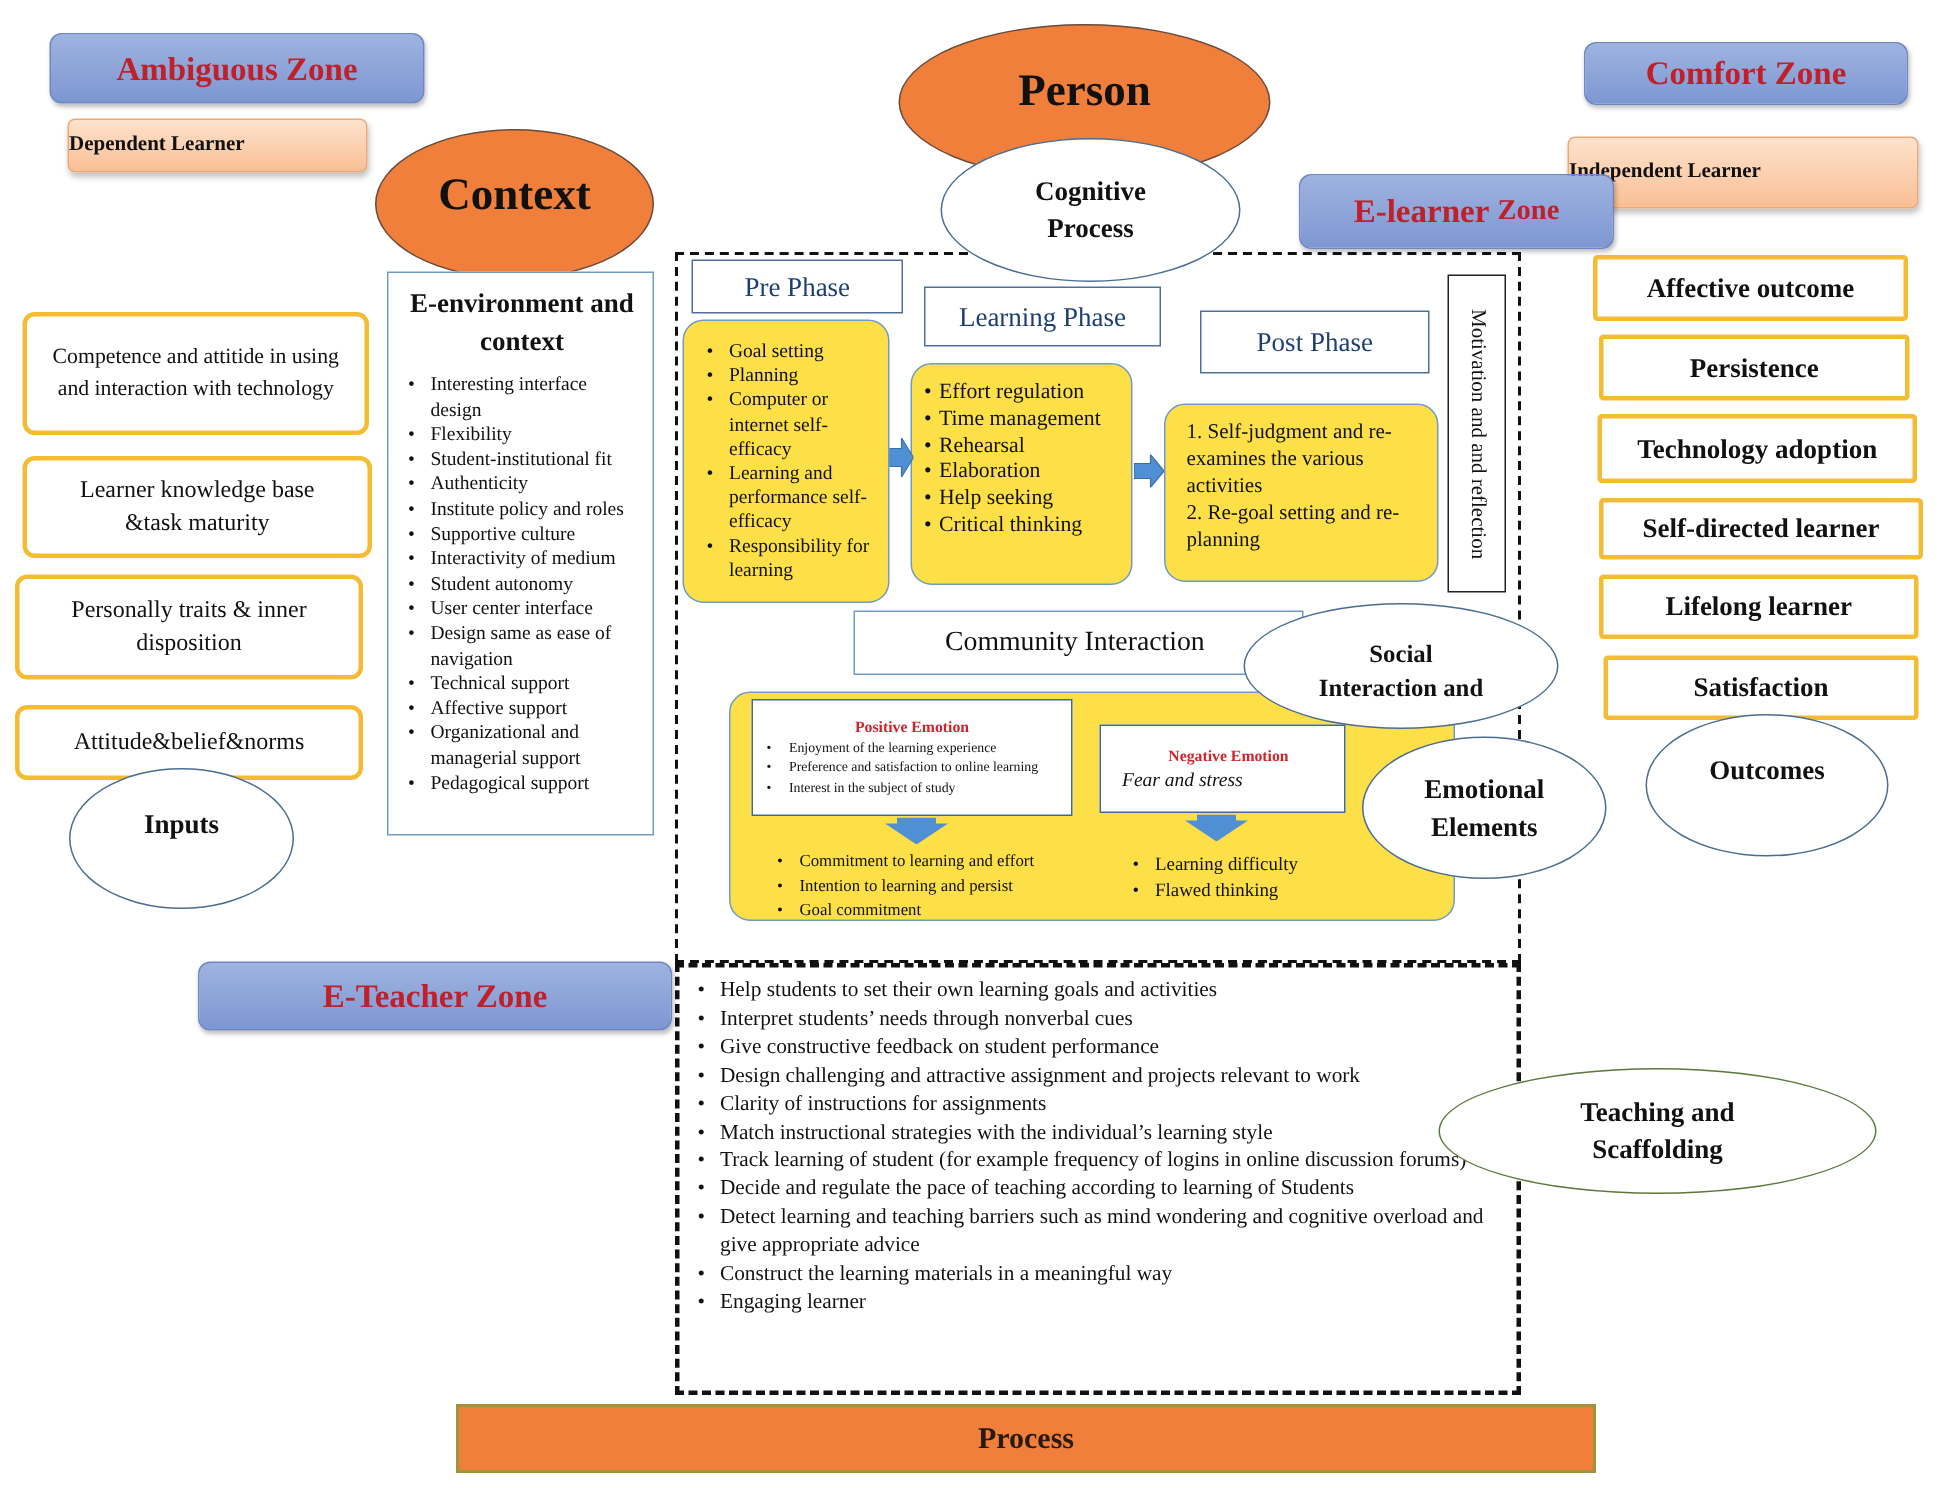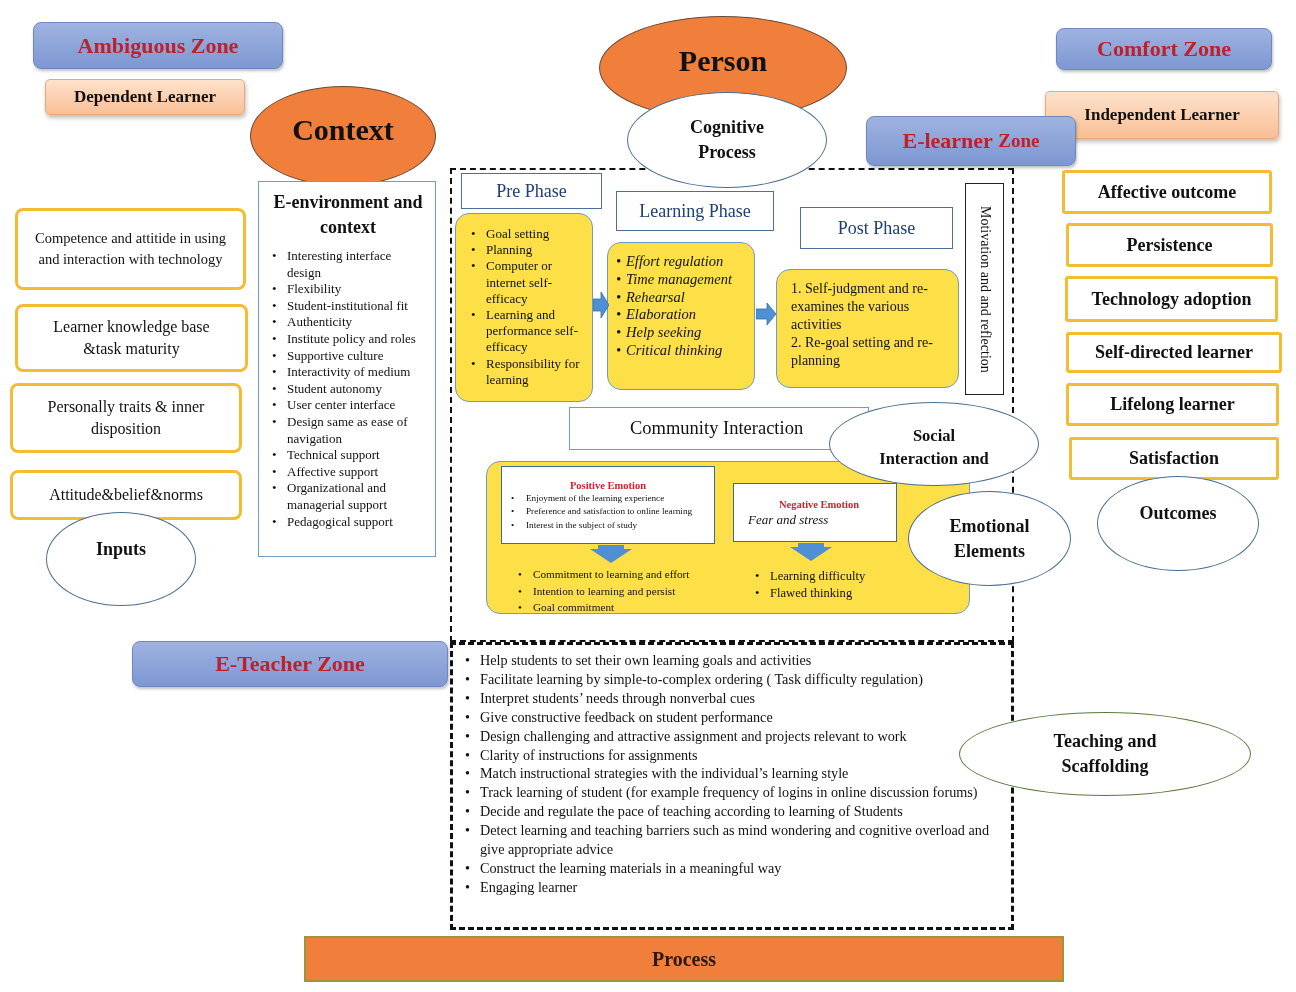--- a/index.html
+++ b/index.html
@@ -3,22 +3,22 @@
 <meta charset="utf-8">
 <style>
   html, body { margin:0; padding:0; }
   body { width:1296px; height:992px; position:relative; background:#ffffff; overflow:hidden;
          font-family:"Liberation Serif", "DejaVu Serif", serif; color:#111; }
   .abs { position:absolute; box-sizing:border-box; }
   .zone { background:linear-gradient(#9fb3e0,#7d97d2); border:1.5px solid #6f86c2; border-radius:8px;
           color:#c0202a; font-weight:bold; text-align:center; box-shadow:1px 2px 3px rgba(0,0,0,0.25);
           display:flex; align-items:center; justify-content:center; }
   .learner { background:linear-gradient(#fde2cc,#f9bf95); border:1px solid #e9a77a; border-radius:5px;
-             font-weight:bold; display:flex; align-items:center; justify-content:center;
-             box-shadow:1px 3px 4px rgba(0,0,0,0.25); font-size:17px; }
+             font-weight:bold; display:flex; align-items:center; 
+             box-shadow:1px 3px 4px rgba(0,0,0,0.25); font-size:14px; }
   .ellipse { border-radius:50%; display:flex; align-items:center; justify-content:center; text-align:center; font-weight:bold; }
   .orange { background:#ef7f3b; border:1.5px solid #6a4a3a; }
   .white-ell { background:#fff; border:1.5px solid #4a6e91; }
   .ybox { border:3px solid #f3bc32; border-radius:8px; background:#fff; display:flex; align-items:center; justify-content:center; text-align:center; }
   .ybox-r { border:3px solid #f3bc32; border-radius:3px; background:#fff; display:flex; align-items:center; justify-content:center; text-align:center; font-weight:bold; font-size:18px; }
   .bluebox { border:1.5px solid #6f9bc8; background:#fff; }
   .rounded-blue { border:1.5px solid #6f9bc8; border-radius:14px; background:#fde047; }
   .phase-title { border:1.5px solid #4f6f9a; background:#fff; color:#1e3f72; display:flex; align-items:center; justify-content:center; font-size:18px; }
   ul { margin:0; padding:0; list-style:none; }
   ul.bul li { position:relative; padding-left:18px; }
@@ -113,21 +113,21 @@
       <li>Planning</li>
       <li>Computer or internet self-efficacy</li>
       <li>Learning and performance self-efficacy</li>
       <li>Responsibility for learning</li>
     </ul>
 </div>
 
 <div class="abs phase-title" style="left:616px; top:191px; width:158px; height:40px;">
   <span>Learning Phase</span>
 </div>
-<div class="abs rounded-blue" style="left:607px; top:242px; width:148px; height:148px; padding:10px 4px 0 8px;font-style:italic;">
+<div class="abs rounded-blue" style="left:607px; top:242px; width:148px; height:148px; padding:10px 4px 0 8px;">
   <ul class="bul2" id="learning-list" style="font-size:14.5px; line-height:17.8px;">
       <li>Effort regulation</li>
       <li>Time management</li>
       <li>Rehearsal</li>
       <li>Elaboration</li>
       <li>Help seeking</li>
       <li>Critical thinking</li>
     </ul>
 </div>
 
@@ -213,21 +213,20 @@
 </div>
 <div class="abs ybox-r" style="left:1069px; top:437px; width:210px; height:43px;">
   <span>Satisfaction</span>
 </div>
 <div class="abs ellipse white-ell" style="left:1097px; top:476px; width:162px; height:95px; font-size:18px; padding-bottom:20px;">
   <span>Outcomes</span>
 </div>
 
 <ul class="abs bul" id="teacher-list" style="left:462px; top:651px; width:545px; font-size:14.2px; line-height:18.9px;">
     <li>Help students to set their own learning goals and activities</li>
-    <li>Facilitate learning by simple-to-complex ordering ( Task difficulty regulation)</li>
     <li>Interpret students’ needs through nonverbal cues</li>
     <li>Give constructive feedback on student performance</li>
     <li>Design challenging and attractive assignment and projects relevant to work</li>
     <li>Clarity of instructions for assignments</li>
     <li>Match instructional strategies with the individual’s learning style</li>
     <li>Track learning of student (for example frequency of logins in online discussion forums)</li>
     <li>Decide and regulate the pace of teaching according to learning of Students</li>
     <li>Detect learning and teaching  barriers such as mind wondering and cognitive overload and give appropriate advice</li>
     <li>Construct the learning materials in a meaningful way</li>
     <li>Engaging learner</li>

